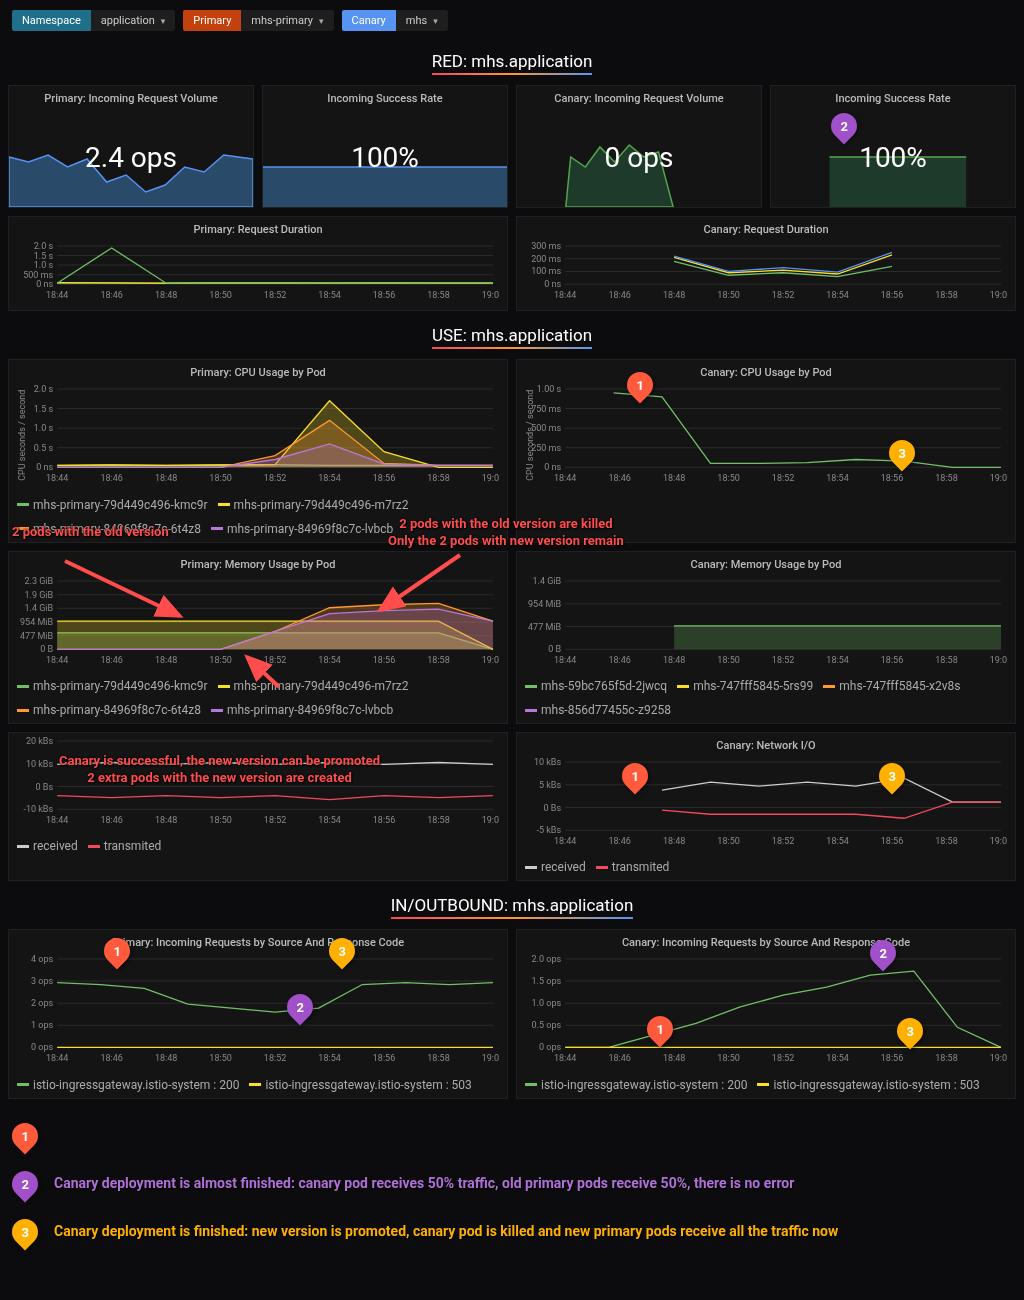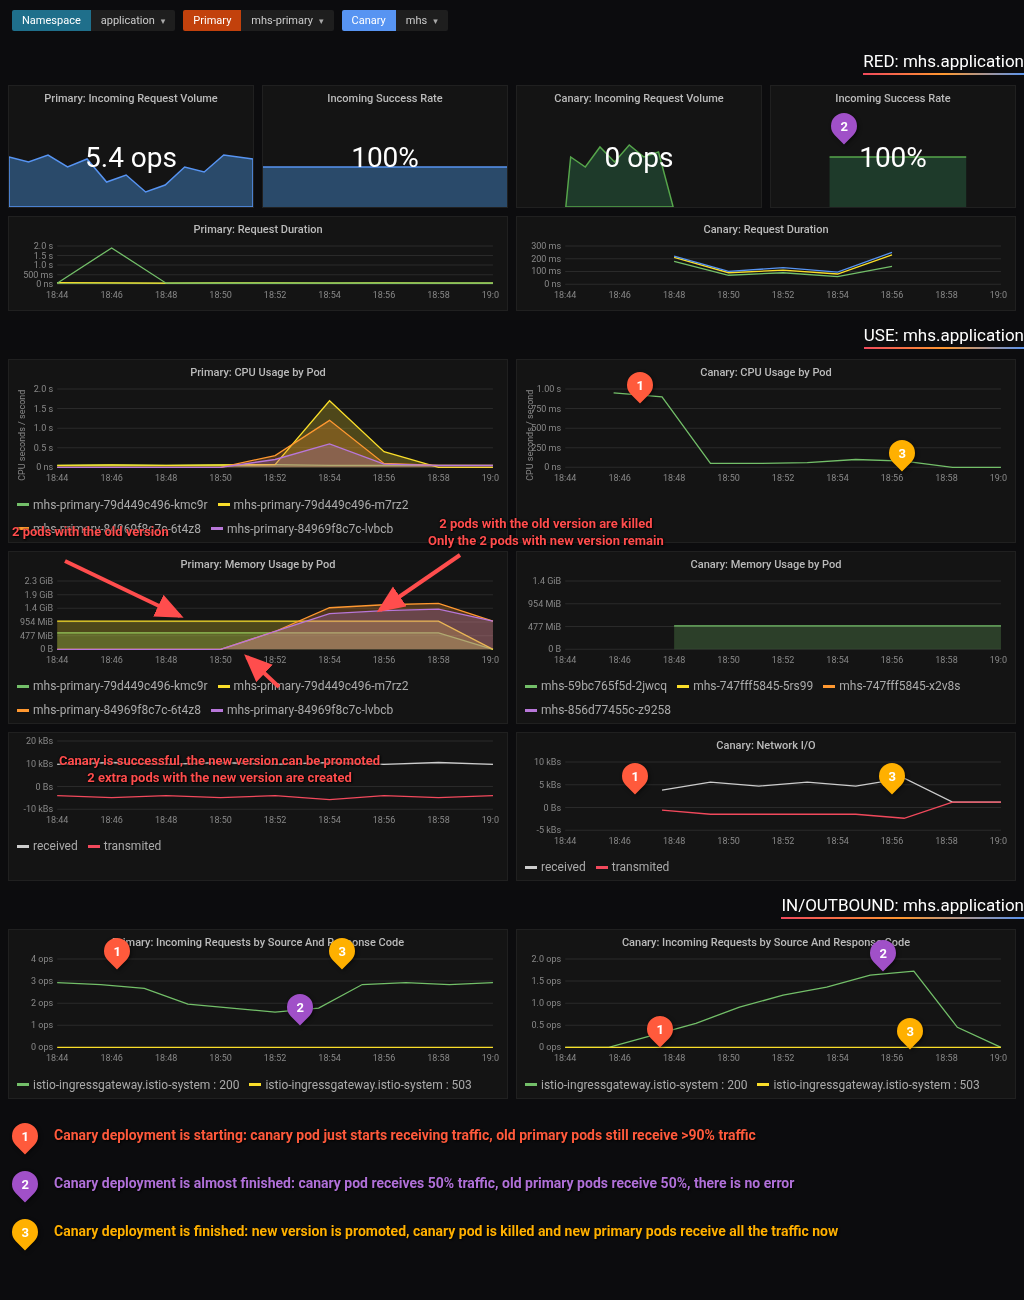--- a/index.html
+++ b/index.html
@@ -7,21 +7,21 @@
   
   .topbar { display: flex; gap: 8px; padding: 10px 12px; text-align: center; }
   .pill-group { display: flex; align-items: stretch; }
   .pill { padding: 4px 10px; font-size: 11px; display: flex; align-items: center; }
   .pill.lbl-ns { background: #1f6f8b; color: #fff; border-radius: 2px 0 0 2px; }
   .pill.lbl-pr { background: #c2410c; color: #fff; border-radius: 2px 0 0 2px; }
   .pill.lbl-cn { background: #5794f2; color: #fff; border-radius: 2px 0 0 2px; }
   .pill.val { background: #1e1e1e; color: #ccc; border-radius: 0 2px 2px 0; }
   .caret::after { content: "▾"; margin-left: 6px; font-size: 9px; opacity: .8; }
   
-  .section-title { text-align: right; font-size: 17px; color: #fff; padding: 10px 0 6px; }
+  .section-title { text-align: center; font-size: 17px; color: #fff; padding: 10px 0 6px; }
   .section-title .underline { display: inline-block; border-bottom: 2px solid; padding-bottom: 2px; border-image: linear-gradient(90deg,#f2495c,#ff9830,#5794f2) 1; }
   
   .row { display: flex; gap: 8px; padding: 4px 8px; }
   .panel { background: #141414; border: 1px solid #202020; flex: 1; position: relative; }
   .panel-title { text-align: center; font-size: 11px; color: #bbb; padding: 6px 0 2px; font-weight: 500; }
   
   .stat { height: 100px; position: relative; display: flex; align-items: center; justify-content: center; overflow: hidden; }
   .stat .big { font-size: 28px; color: #fff; font-weight: 400; z-index: 2; }
   .stat svg.spark { position: absolute; bottom: 0; left: 0; width: 100%; height: 70px; }
   
@@ -72,21 +72,21 @@
 
 <div class="section-title"><span class="underline">RED: mhs.application</span></div>
 
 <div class="row">
   <div class="panel">
     <div class="panel-title">Primary: Incoming Request Volume</div>
     <div class="stat">
       <svg class="spark" viewBox="0 0 250 70" preserveAspectRatio="none">
           <path d="M0,20 L20,25 L40,18 L60,30 L80,22 L100,45 L120,38 L140,55 L160,48 L180,30 L200,35 L220,18 L250,22 L250,70 L0,70 Z" fill="#2a4a6a" stroke="#5794f2" stroke-width="1.5"></path>
         </svg>
-      <div class="big">5.4 ops</div>
+      <div class="big">2.4 ops</div>
     </div>
   </div>
   <div class="panel">
     <div class="panel-title">Incoming Success Rate</div>
     <div class="stat">
       <svg class="spark" viewBox="0 0 250 70" preserveAspectRatio="none">
           <rect x="0" y="30" width="250" height="40" fill="#2a4a6a"></rect>
           <line x1="0" y1="30" x2="250" y2="30" stroke="#5794f2" stroke-width="1.5"></line>
         </svg>
       <div class="big">100%</div>
@@ -261,21 +261,21 @@
     <div class="bubble b1" style="left:110px;top:12px">
         <span>1</span>
       </div>
     <div class="bubble b3" style="right:100px;top:80px">
         <span>3</span>
       </div>
   </div>
 </div>
 
 <div class="annot" style="left:12px;top:524px">2 pods with the old version</div>
-<div class="annot" style="left:428px;top:516px;white-space:pre">2 pods with the old version are killed
+<div class="annot" style="left:388px;top:516px;white-space:pre">2 pods with the old version are killed
 Only the 2 pods with new version remain</div>
 <svg class="arrow" style="left:60px;top:556px" width="130" height="70">
     <defs>
       <marker id="ah1" markerWidth="8" markerHeight="8" refX="6" refY="3" orient="auto">
         <path d="M0,0 L7,3 L0,6 Z" fill="#ff4d4d"></path>
       </marker>
     </defs>
     <line x1="5" y1="5" x2="120" y2="60" stroke="#ff4d4d" stroke-width="4" marker-end="url(#ah1)"></line>
   </svg>
 <svg class="arrow" style="left:370px;top:550px" width="100" height="70">
@@ -575,21 +575,20 @@
         <span>3</span>
       </div>
   </div>
 </div>
 
 <div class="explain">
   <div class="explain-row">
     <div class="bubble b1">
         <span>1</span>
       </div>
-    <div class="explain-text t1">Canary deployment is starting: canary pod just starts receiving traffic, old primary pods still receive &gt;90% traffic</div>
   </div>
   <div class="explain-row">
     <div class="bubble b2">
         <span>2</span>
       </div>
     <div class="explain-text t2">Canary deployment is almost finished: canary pod receives 50% traffic, old primary pods receive 50%, there is no error</div>
   </div>
   <div class="explain-row">
     <div class="bubble b3">
         <span>3</span>

